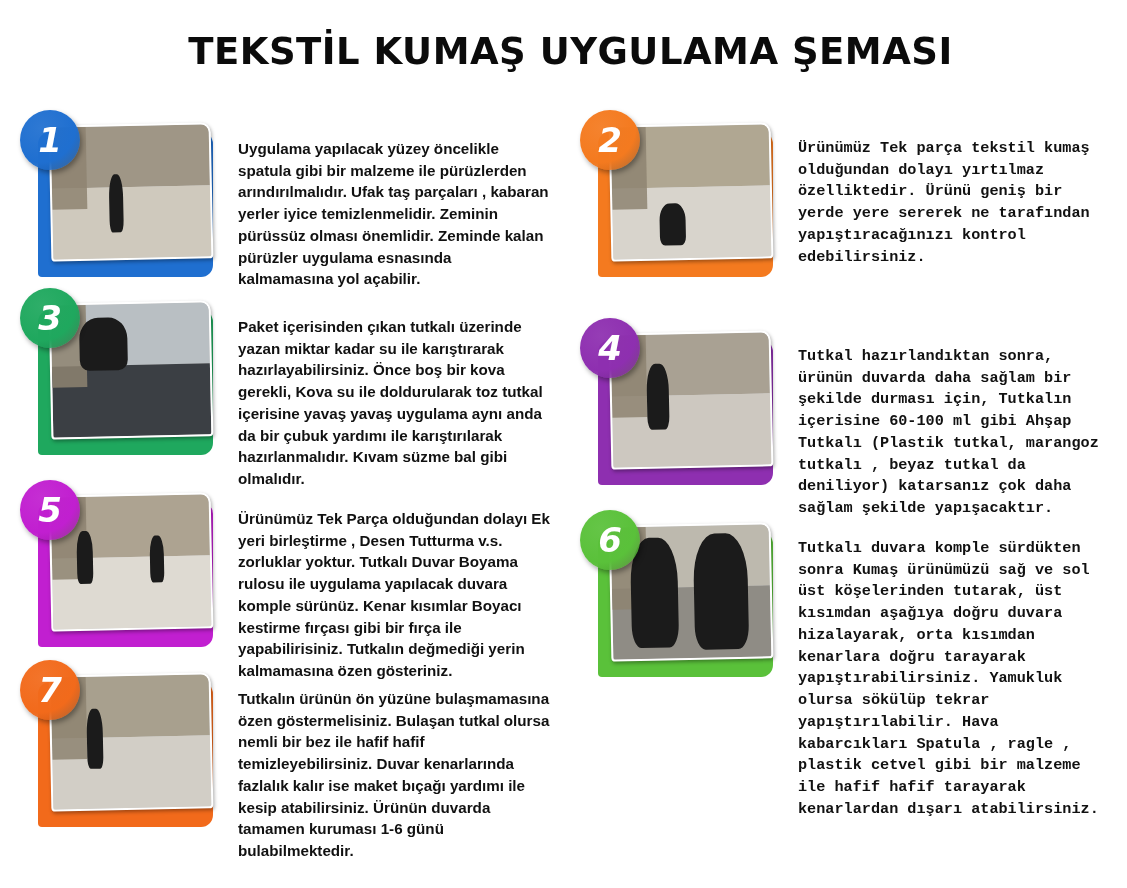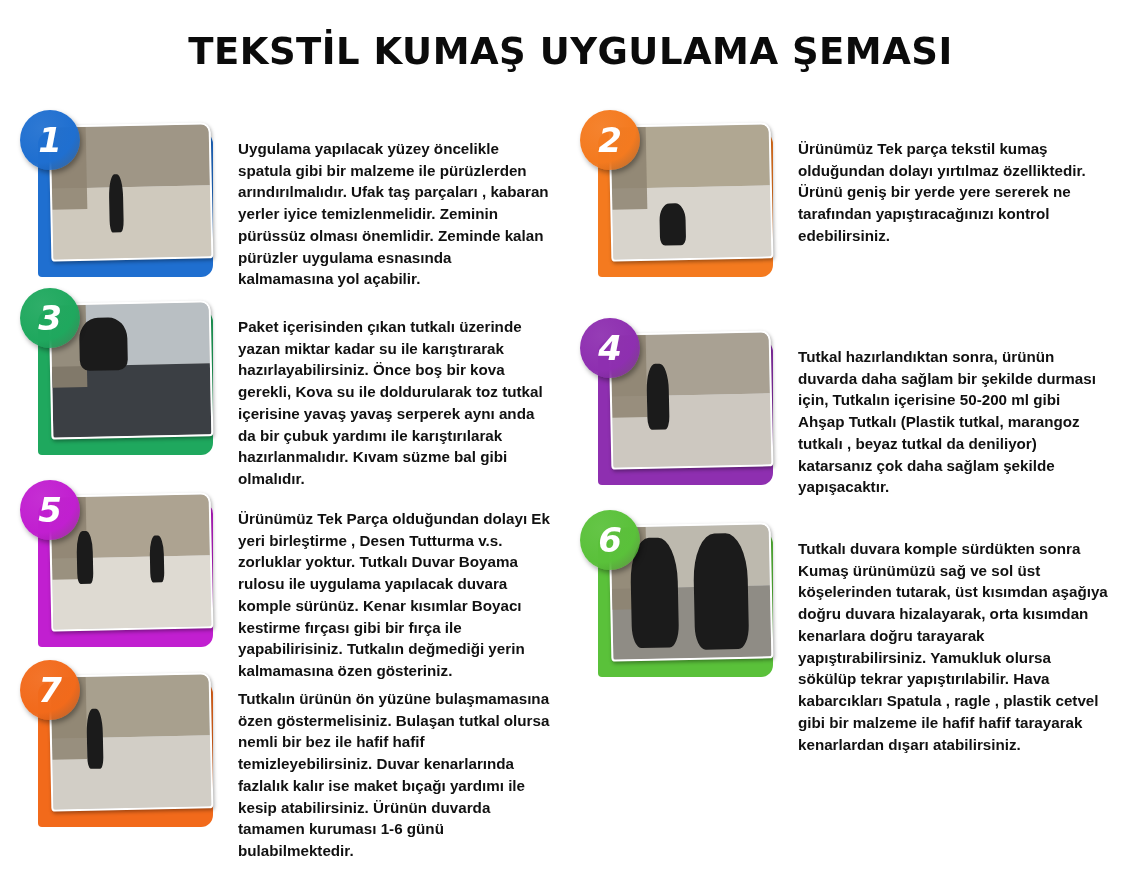--- a/index.html
+++ b/index.html
@@ -105,21 +105,21 @@
     left: 218px;
     top: 18px;
     width: 312px;
     font-size: 15.2px;
     line-height: 1.43;
     color: #111111;
     font-weight: bold;
     font-family: "Liberation Sans", sans-serif;
     text-align: left;
   }
-  .col-right .step-text { left: 218px; width: 312px; }
+  .col-right .step-text { left: 218px; width: 312px; font-family: Liberation Mono, monospace; }
 </style>
 </head>
 <body>
 
 <div class="page-title">TEKSTİL KUMAŞ  UYGULAMA ŞEMASI</div>
 
 <div class="column col-left" id="col-left">
     <div class="step" style="position: absolute; left: 0px; top: 0px;">
       <div class="card-wrap">
         <div class="card-shadow" style="background: rgb(31, 111, 208);"></div>
@@ -137,21 +137,21 @@
       <div class="card-wrap">
         <div class="card-shadow" style="background: rgb(31, 168, 94);"></div>
         <div class="card-photo">
           <div class="sky" style="background: rgb(185, 191, 195);"></div>
           <div class="floor" style="background: rgb(59, 63, 68);"></div>
           <div class="wall-l"></div>
           <div class="figure" style="left: 18%; top: 10%; width: 30%; height: 40%;"></div>
         </div>
       </div>
       <div class="badge" style="background: radial-gradient(circle at 35% 30%, rgba(31, 168, 94, 0.933), rgb(31, 168, 94) 60%, rgba(0, 0, 0, 0.333) 130%);">3</div>
-      <div class="step-text">Paket içerisinden çıkan tutkalı üzerinde yazan miktar kadar su ile karıştırarak hazırlayabilirsiniz. Önce boş bir kova gerekli, Kova su ile doldurularak toz tutkal içerisine yavaş yavaş serperek aynı anda da bir çubuk yardımı ile karıştırılarak hazırlanmalıdır. Kıvam süzme bal gibi olmalıdır.</div>
+      <div class="step-text">Paket içerisinden çıkan tutkalı üzerinde yazan miktar kadar su ile karıştırarak hazırlayabilirsiniz. Önce boş bir kova gerekli, Kova su ile doldurularak toz tutkal içerisine yavaş yavaş uygulama aynı anda da bir çubuk yardımı ile karıştırılarak hazırlanmalıdır. Kıvam süzme bal gibi olmalıdır.</div>
     </div>
     <div class="step" style="position: absolute; left: 0px; top: 370px;">
       <div class="card-wrap">
         <div class="card-shadow" style="background: rgb(193, 31, 208);"></div>
         <div class="card-photo">
           <div class="sky" style="background: rgb(173, 163, 145);"></div>
           <div class="floor" style="background: rgb(222, 218, 210);"></div>
           <div class="wall-l"></div>
           <div class="figure" style="left: 16%; top: 26%; width: 10%; height: 40%;"></div>
           <div class="figure" style="left: 62%; top: 30%; width: 9%; height: 36%;"></div>
@@ -192,21 +192,21 @@
       <div class="card-wrap">
         <div class="card-shadow" style="background: rgb(142, 47, 176);"></div>
         <div class="card-photo">
           <div class="sky" style="background: rgb(169, 161, 147);"></div>
           <div class="floor" style="background: rgb(205, 200, 192);"></div>
           <div class="wall-l"></div>
           <div class="figure" style="left: 22%; top: 22%; width: 14%; height: 50%;"></div>
         </div>
       </div>
       <div class="badge" style="background: radial-gradient(circle at 35% 30%, rgba(142, 47, 176, 0.933), rgb(142, 47, 176) 60%, rgba(0, 0, 0, 0.333) 130%);">4</div>
-      <div class="step-text">Tutkal hazırlandıktan sonra, ürünün duvarda daha sağlam bir şekilde durması için, Tutkalın içerisine 50-200 ml gibi Ahşap Tutkalı (Plastik tutkal, marangoz tutkalı , beyaz tutkal da deniliyor) katarsanız çok daha sağlam şekilde yapışacaktır.</div>
+      <div class="step-text">Tutkal hazırlandıktan sonra, ürünün duvarda daha sağlam bir şekilde durması için, Tutkalın içerisine 60-100 ml gibi Ahşap Tutkalı (Plastik tutkal, marangoz tutkalı , beyaz tutkal da deniliyor) katarsanız çok daha sağlam şekilde yapışacaktır.</div>
     </div>
     <div class="step" style="position: absolute; left: 0px; top: 400px;">
       <div class="card-wrap">
         <div class="card-shadow" style="background: rgb(90, 193, 58);"></div>
         <div class="card-photo">
           <div class="sky" style="background: rgb(189, 185, 174);"></div>
           <div class="floor" style="background: rgb(143, 140, 133);"></div>
           <div class="wall-l"></div>
           <div class="figure" style="left: 12%; top: 8%; width: 30%; height: 84%;"></div>
           <div class="figure" style="left: 52%; top: 6%; width: 34%; height: 88%;"></div>

